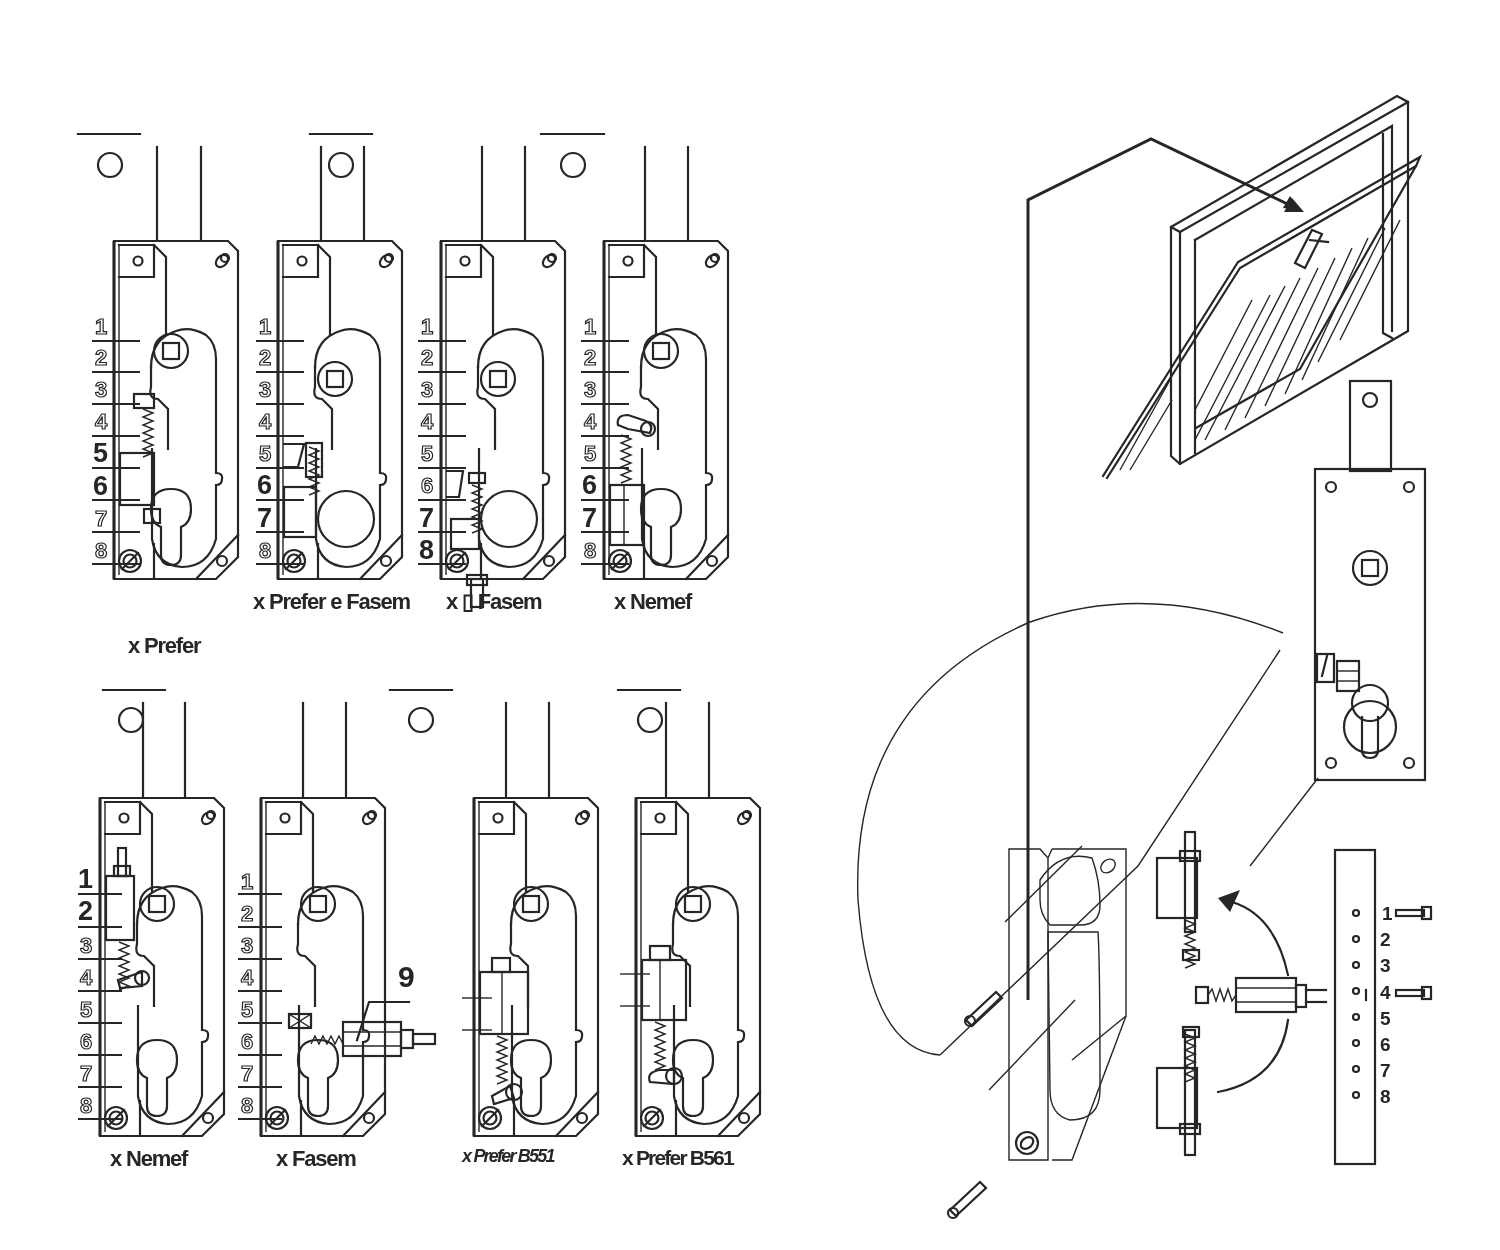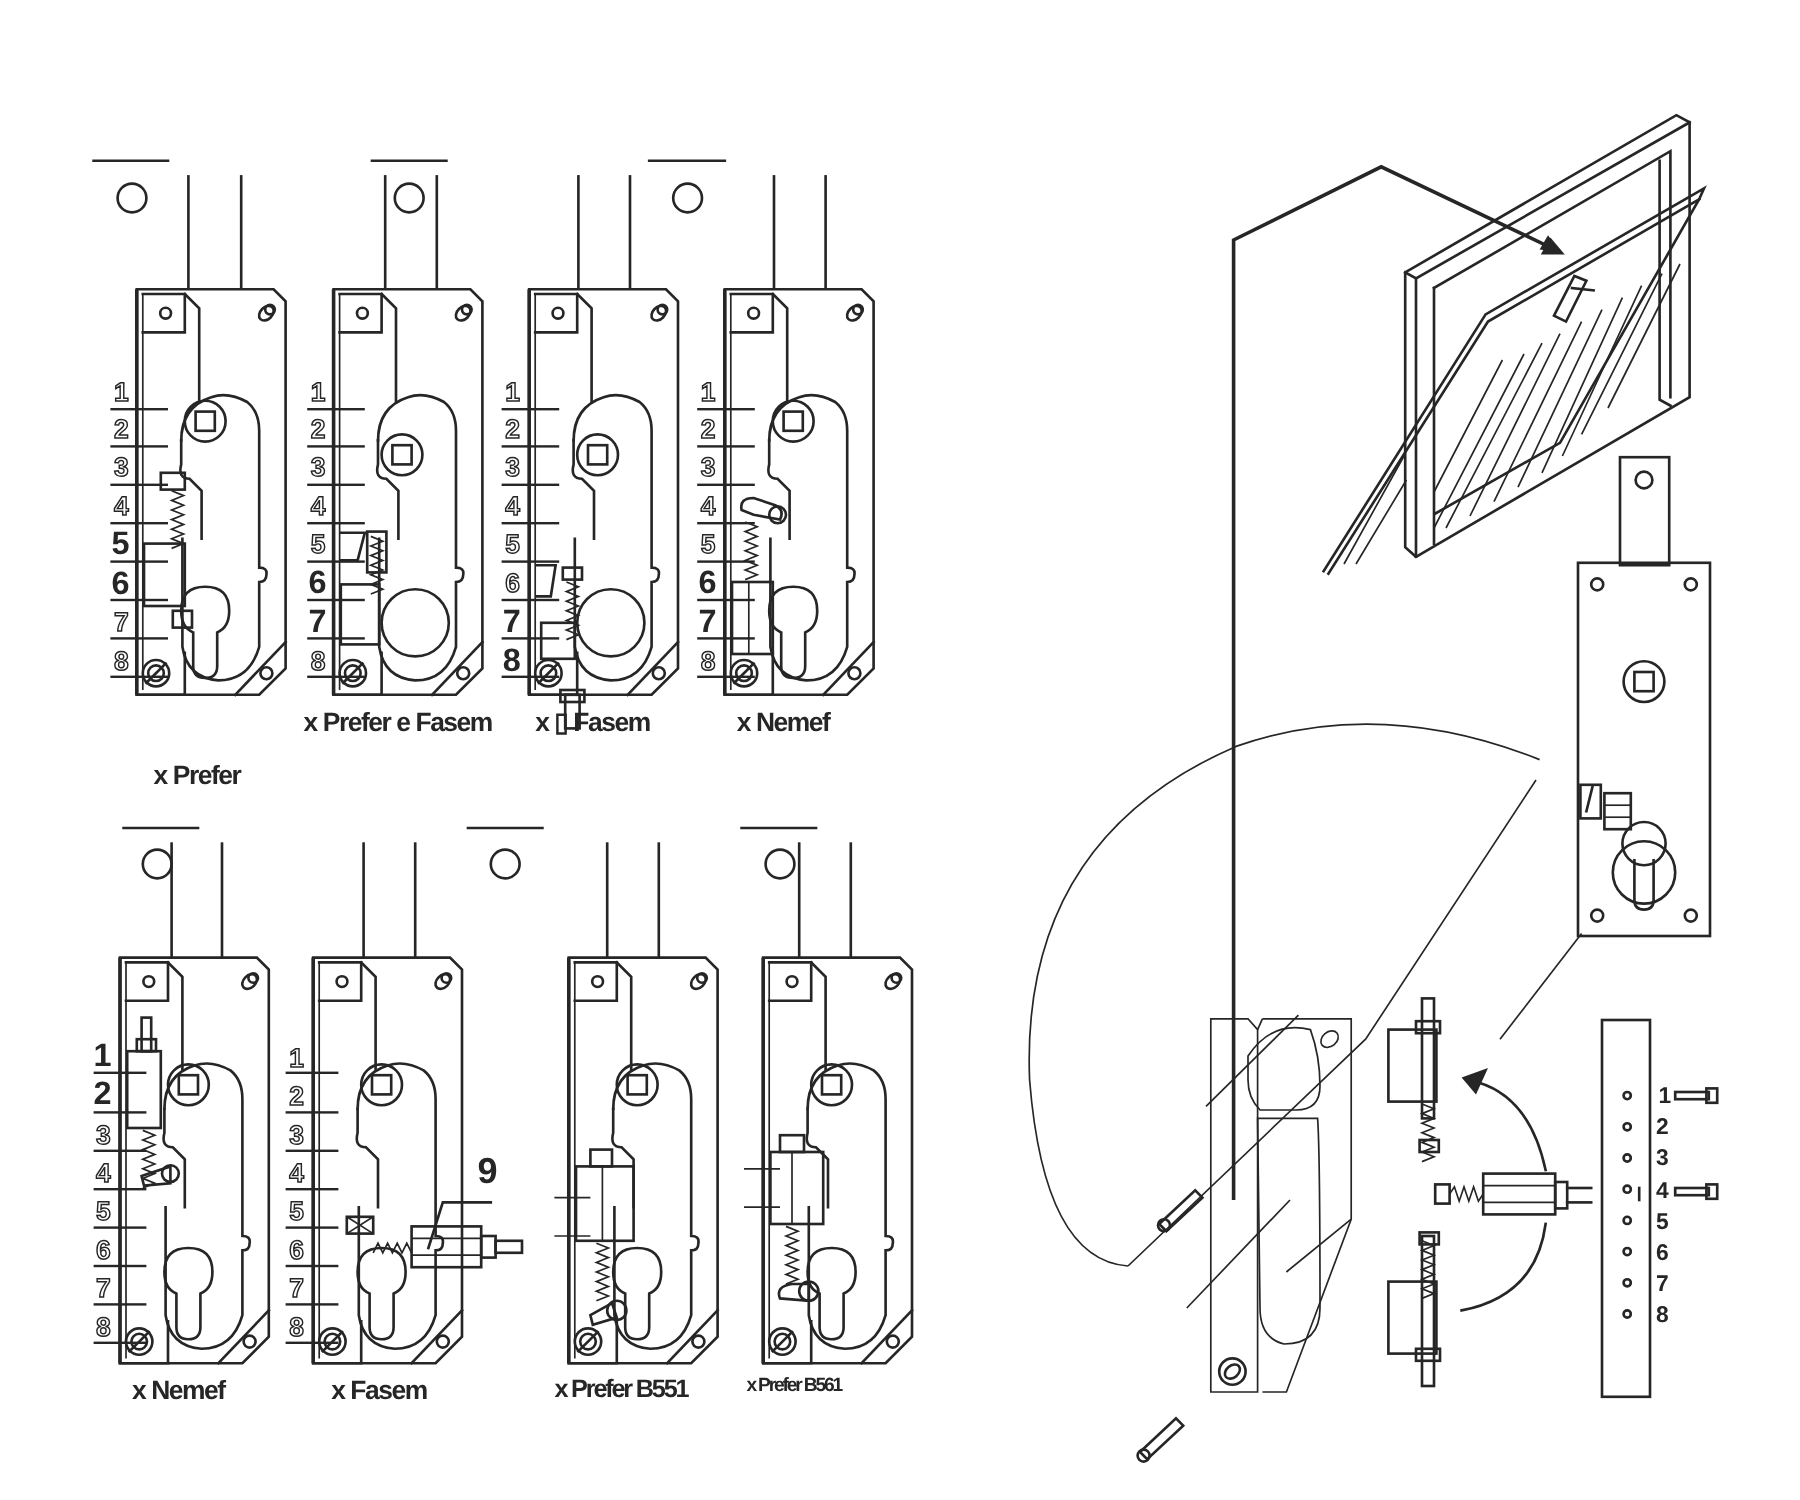--- a/index.html
+++ b/index.html
@@ -308,22 +308,22 @@
     <rect class="ln" x="1422" y="987" width="9" height="12"></rect>
   </g>
 </svg>
 
 <div class="caption" style="left:128px;top:589px;margin-top:44px;">x Prefer</div>
 <div class="caption" style="left:253px;top:589px;">x Prefer e Fasem</div>
 <div class="caption" style="left:446px;top:589px;">x ▯ Fasem</div>
 <div class="caption" style="left:614px;top:589px;">x Nemef</div>
 <div class="caption" style="left:110px;top:1146px;">x Nemef</div>
 <div class="caption" style="left:276px;top:1146px;">x Fasem</div>
-<div class="caption" style="left:462px;top:1146px;font-size:21px;letter-spacing:-1.8px;">x Prefer B551</div>
-<div class="caption" style="left:622px;top:1146px;font-size:16px;letter-spacing:-1.8px;">x Prefer B561</div>
+<div class="caption" style="left:462px;top:1146px;font-size:18px;letter-spacing:-1.8px;font-style:italic;">x Prefer B551</div>
+<div class="caption" style="left:622px;top:1146px;font-size:21px;letter-spacing:-1.8px;">x Prefer B561</div>
 
 <div>
   <div class="num" style="left:95px;top:316px;">1</div>
   <div class="num" style="left:95px;top:347px;">2</div>
   <div class="num" style="left:95px;top:379px;">3</div>
   <div class="num" style="left:95px;top:411px;">4</div>
   <div class="num bold" style="left:93px;top:440px;">5</div>
   <div class="num bold" style="left:93px;top:473px;">6</div>
   <div class="num" style="left:95px;top:508px;">7</div>
   <div class="num" style="left:95px;top:540px;">8</div>

